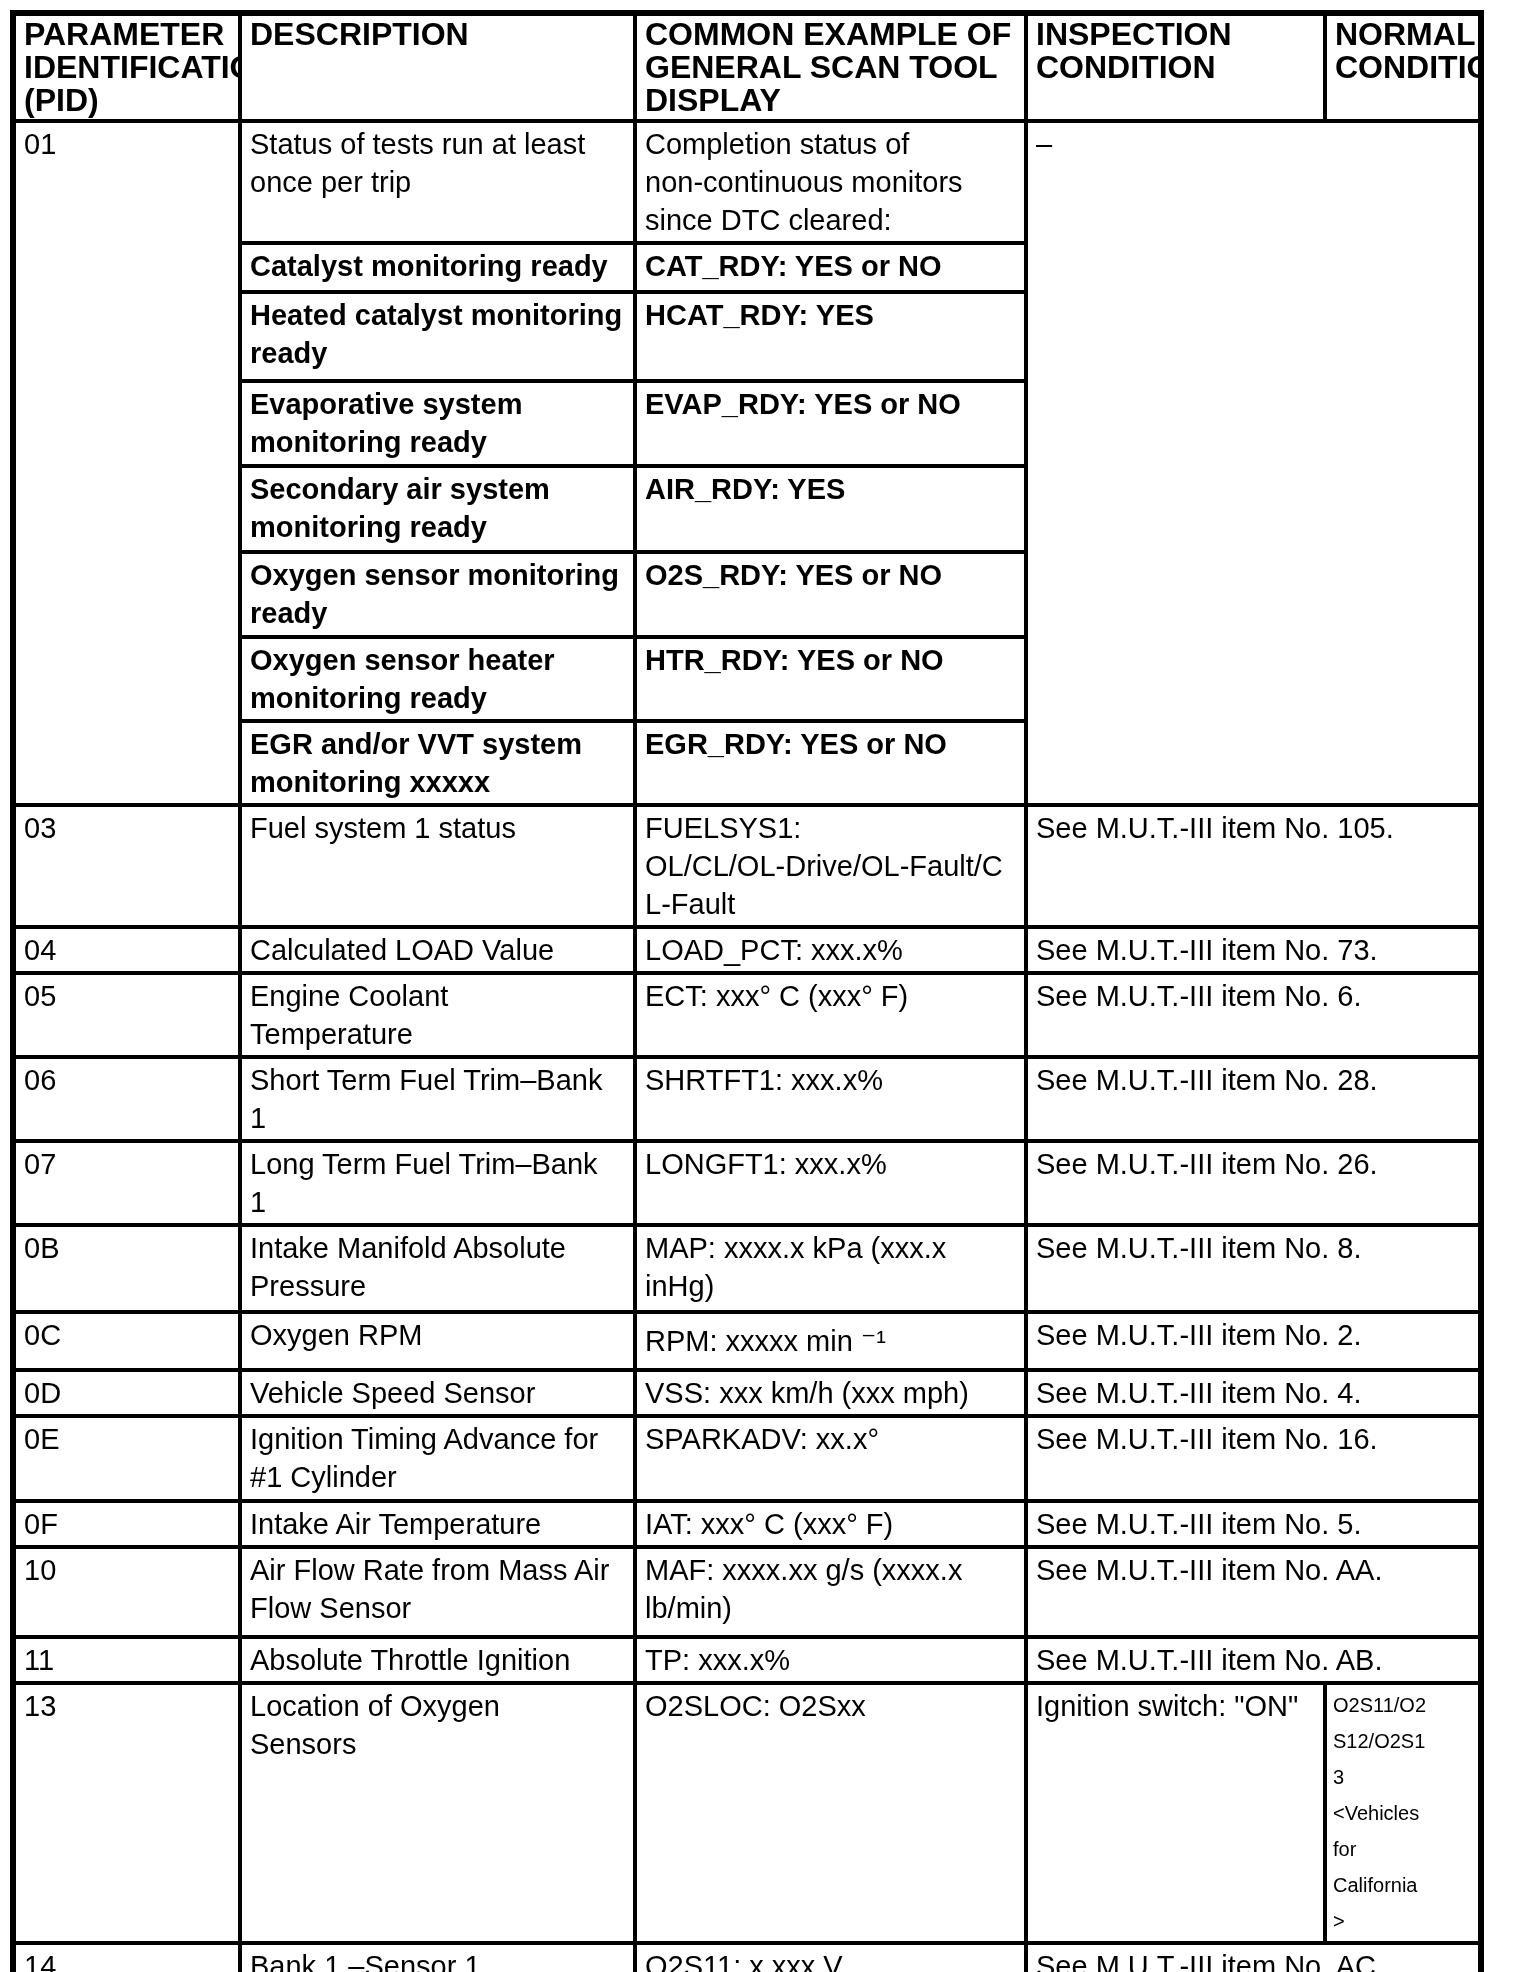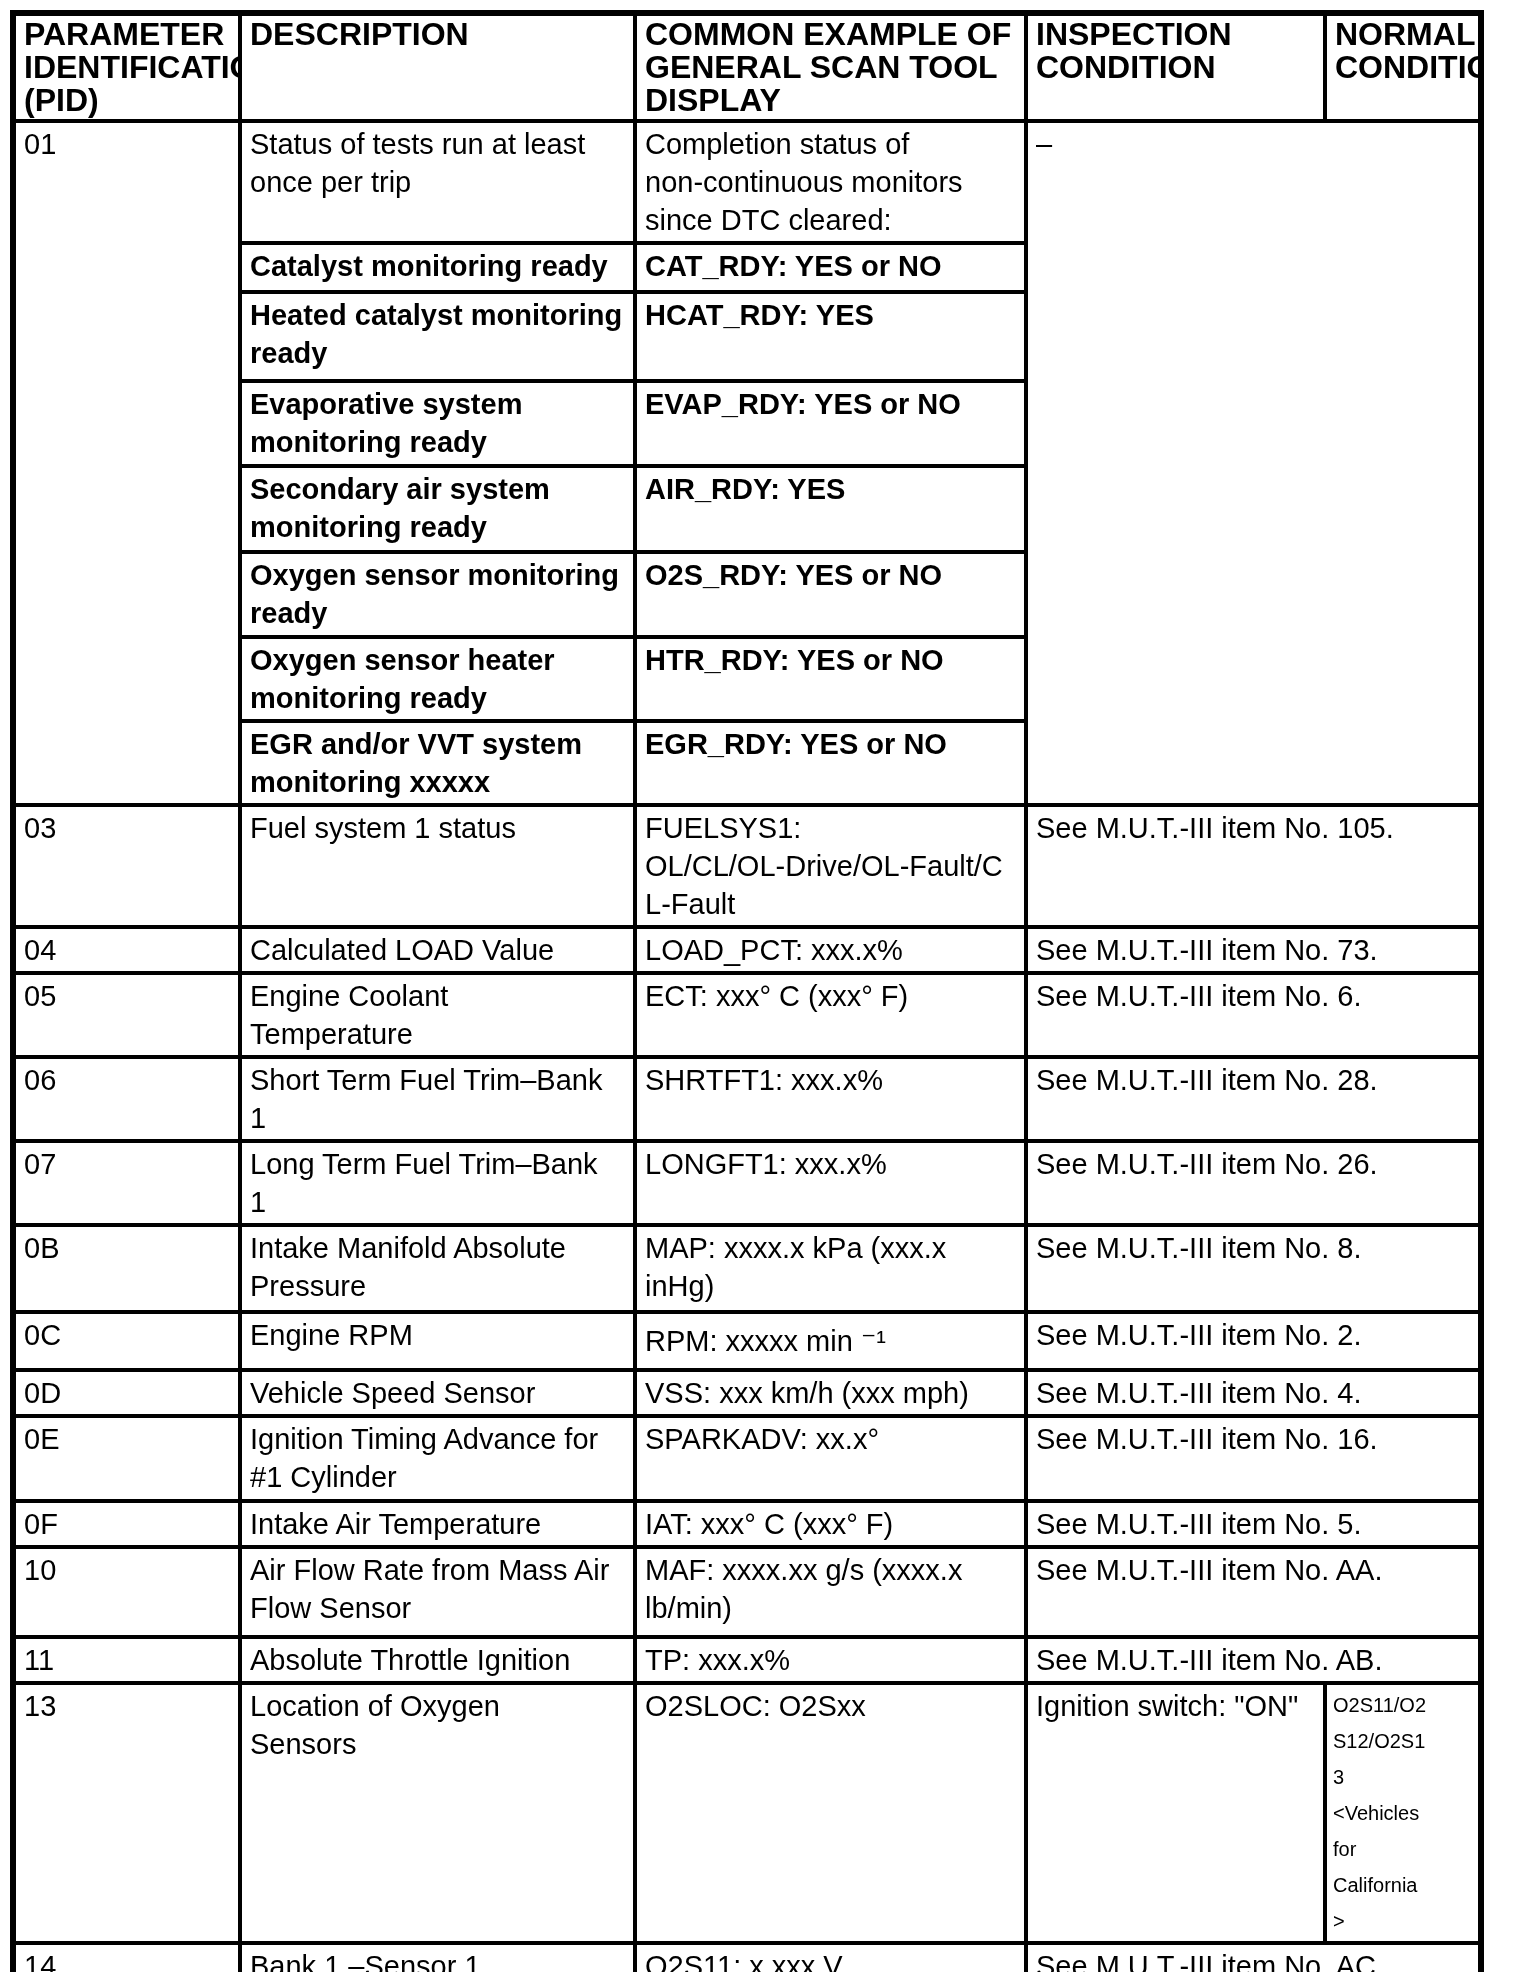--- a/index.html
+++ b/index.html
@@ -152,21 +152,21 @@
     <tr style="height:87px">
       <td>0B</td>
       <td>Intake Manifold Absolute
 Pressure</td>
       <td>MAP: xxxx.x kPa (xxx.x
 inHg)</td>
       <td colspan="2">See M.U.T.-III item No. 8.</td>
     </tr>
     <tr style="height:58px">
       <td>0C</td>
-      <td>Engine RPM</td>
+      <td>Oxygen RPM</td>
       <td style="padding-top:8px">RPM: xxxxx min ⁻¹</td>
       <td colspan="2">See M.U.T.-III item No. 2.</td>
     </tr>
     <tr style="height:44px">
       <td>0D</td>
       <td>Vehicle Speed Sensor</td>
       <td>VSS: xxx km/h (xxx mph)</td>
       <td colspan="2">See M.U.T.-III item No. 4.</td>
     </tr>
     <tr style="height:85px">

